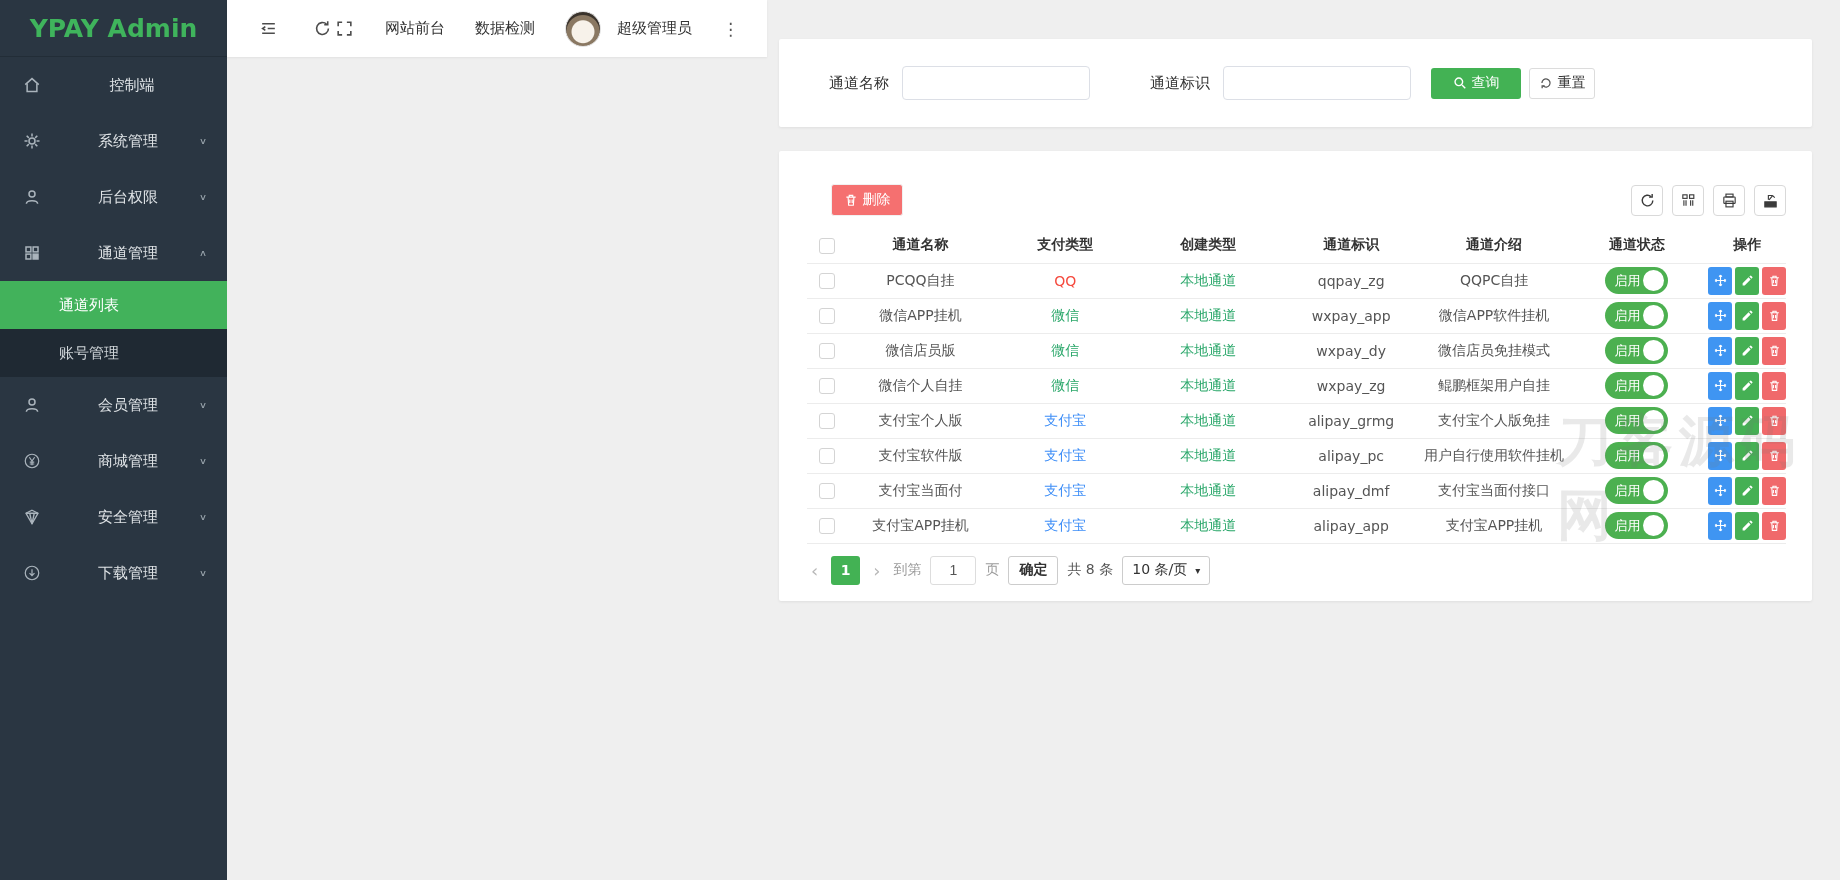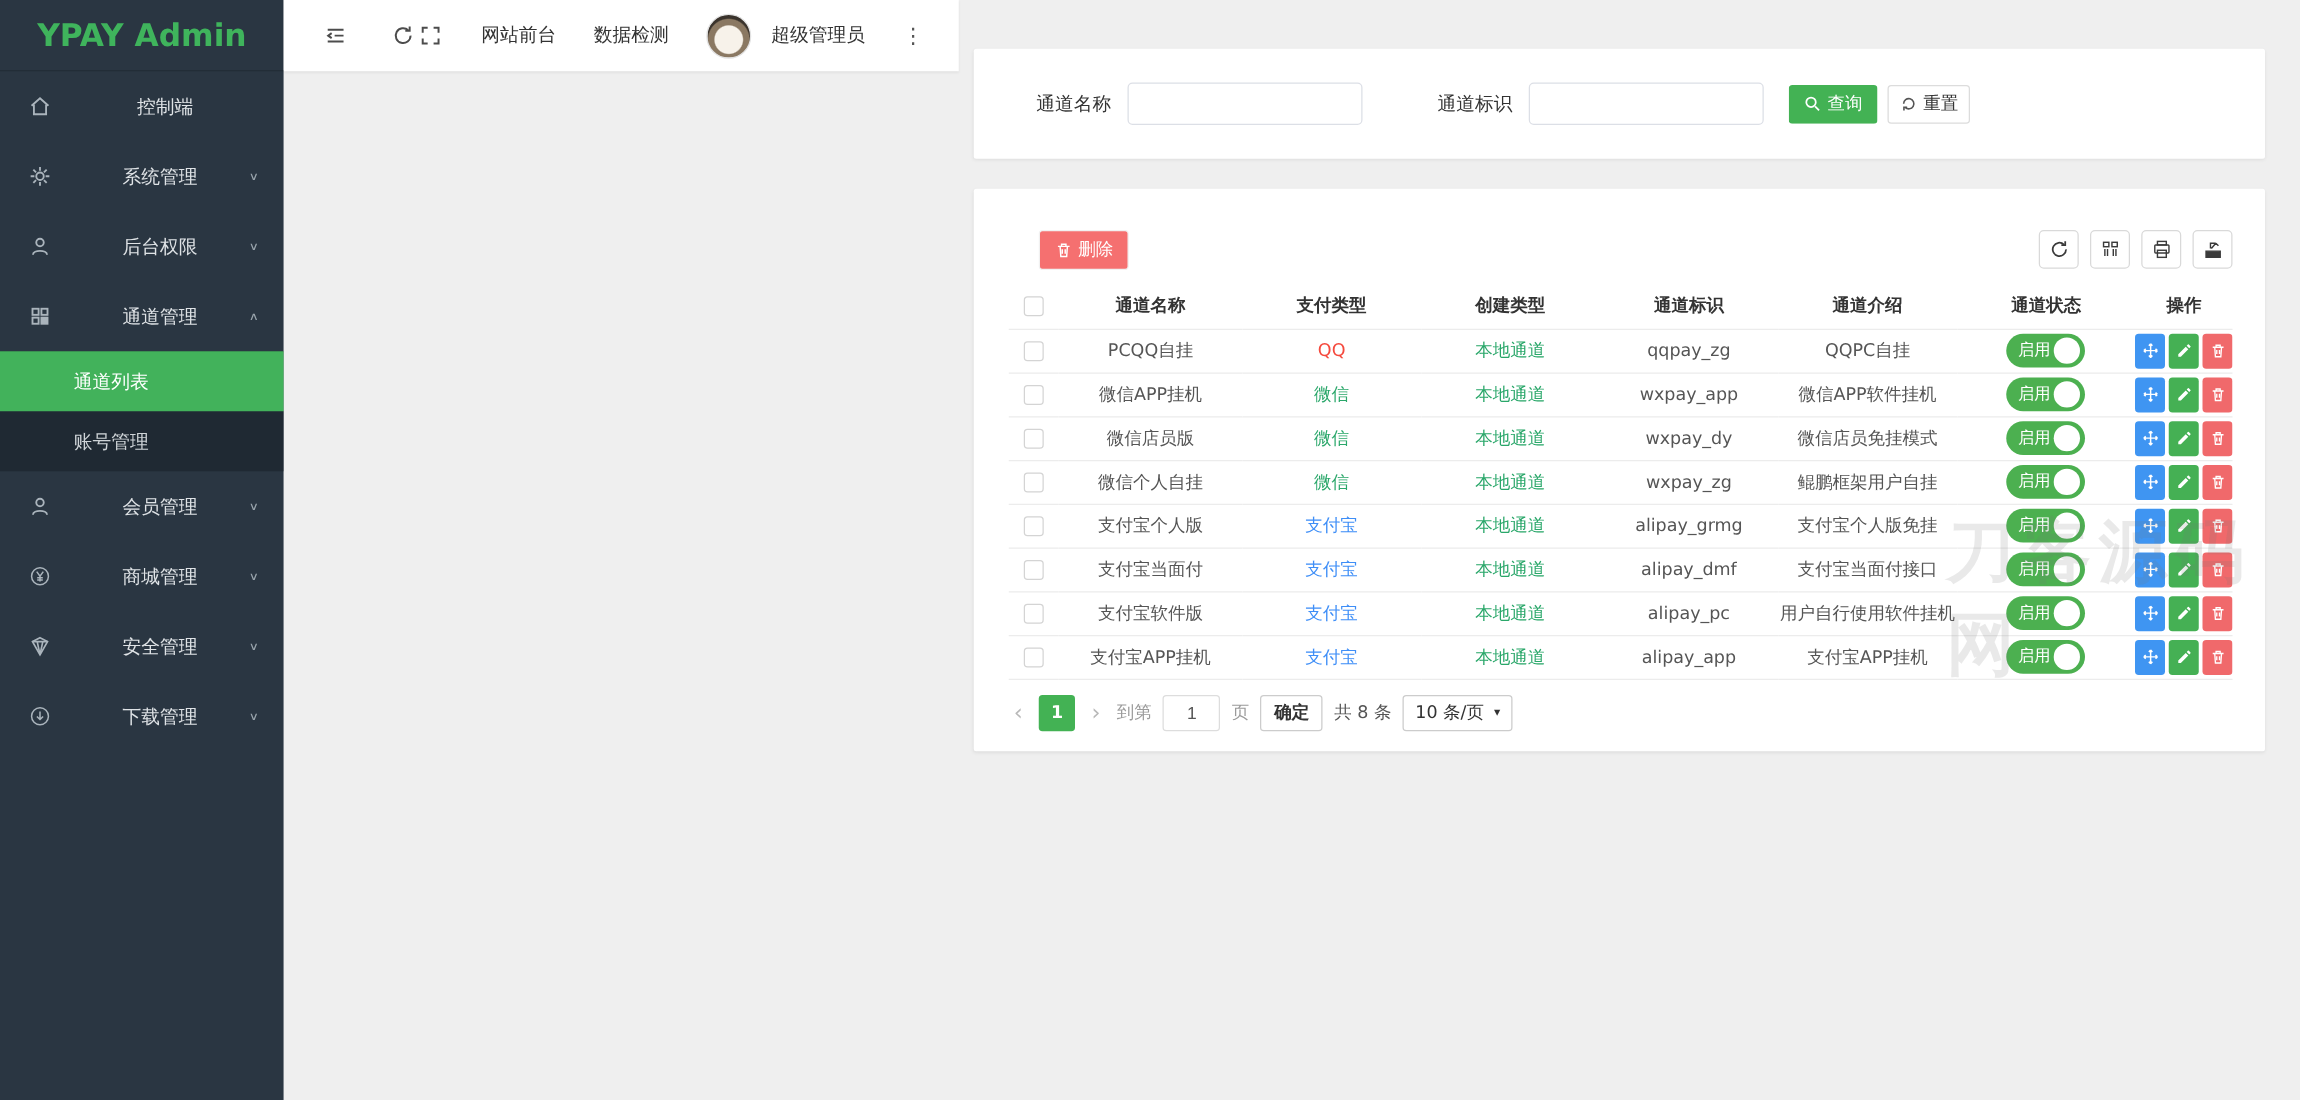--- a/index.html
+++ b/index.html
@@ -35,27 +35,27 @@
   .card { background:#fff; border-radius:2px; box-shadow:0 1px 3px rgba(0,0,0,.07);margin-top:24px; }
 
   
   .search-card { height:88px; display:flex; align-items:center; padding-left:50px; margin-bottom:18px; }
   .s-group { display:flex; align-items:center; }
   .s-label2 { font-size:15px; color:#333; margin-right:13px; }
   .s-input { width:188px; height:34px; border:1px solid #dcdfe6; border-radius:4px; outline:none; padding:0 10px; font-size:14px; background:#fff; }
   .gap1 { width:60px; }
   .btn { display:inline-flex; align-items:center; justify-content:center; gap:5px; height:31px; border-radius:3px; font-size:14px; cursor:pointer; border:1px solid transparent; }
   .btn svg { width:14px; height:14px; }
-  .btn-query { background:#43b254; color:#fff; width:71px; margin-left:20px; }
+  .btn-query { background:#43b254; color:#fff; width:90px; margin-left:20px; }
   .btn-reset { background:#fff; color:#333; border-color:#dcdcdc; width:66px; margin-left:8px; }
   .btn-reset svg { color:#555; }
 
   
   .table-card { padding:33px 26px 16px 28px; position:relative; min-height:450px; }
-  .t-toolbar { display:flex; align-items:flex-start; margin-bottom:12px;padding-left:24px; }
+  .t-toolbar { display:flex; align-items:flex-end; margin-bottom:12px;padding-left:24px; }
   .btn-del { background:#f57070; color:#fff; width:72px; height:32px; border:1px solid #f1f1f1; }
   .tool-icons { margin-left:auto; display:flex; gap:9px; }
   .ti-btn { width:32px; height:31px; border:1px solid #d9d9d9; border-radius:4px; background:#fff; display:inline-flex; align-items:center; justify-content:center; color:#3b3b3b; cursor:pointer; }
   .ti-btn svg { width:17px; height:17px; }
 
   table { width:100%; border-collapse:collapse; table-layout:fixed; }
   th, td { text-align:center; height:35px; border-bottom:1px solid #ececec; font-size:14px; overflow:hidden; white-space:nowrap; }
   th { font-weight:bold; color:#333; }
   td { color:#555; }
   .col-check { width:40px; }
@@ -472,59 +472,59 @@
           <svg viewBox="0 0 24 24" fill="none" stroke="currentColor" stroke-width="2">
                         <path d="M4 7h16M9 7V4h6v3M7 7l1 14h8l1-14M10 11v6M14 11v6"></path>
                       </svg>
         </button>
       </div>
     </td>
   </tr>
 
   <tr>
     <td class="col-check"><span class="cb"></span></td>
+    <td>支付宝软件版</td>
+    <td class="pt-blue">支付宝</td>
+    <td class="ct-green">本地通道</td>
+    <td>alipay_pc</td>
+    <td>用户自行使用软件挂机</td>
+    <td>
+      <span class="pill">
+        <span class="pill-txt">启用</span>
+        <span class="knob"></span>
+      </span>
+    </td>
+    <td>
+      <div class="ops">
+        <button class="op op-move">
+          <svg viewBox="0 0 24 24" fill="none" stroke="currentColor" stroke-width="2.2">
+                        <path d="M12 2v20M2 12h20M12 2L9.4 4.8M12 2l2.6 2.8M12 22l-2.6-2.8M12 22l2.6-2.8M2 12l2.8-2.6M2 12l2.8 2.6M22 12l-2.8-2.6M22 12l-2.8 2.6"></path>
+                      </svg>
+        </button>
+        <button class="op op-edit">
+          <svg viewBox="0 0 24 24" fill="currentColor">
+                        <path d="M3 17.2V21h3.8L17.8 10 14 6.2 3 17.2zM15.4 4.8l3.8 3.8 1.8-1.8a1 1 0 0 0 0-1.4l-2.4-2.4a1 1 0 0 0-1.4 0l-1.8 1.8z"></path>
+                      </svg>
+        </button>
+        <button class="op op-del">
+          <svg viewBox="0 0 24 24" fill="none" stroke="currentColor" stroke-width="2">
+                        <path d="M4 7h16M9 7V4h6v3M7 7l1 14h8l1-14M10 11v6M14 11v6"></path>
+                      </svg>
+        </button>
+      </div>
+    </td>
+  </tr>
+
+  <tr>
+    <td class="col-check"><span class="cb"></span></td>
     <td>支付宝当面付</td>
     <td class="pt-blue">支付宝</td>
     <td class="ct-green">本地通道</td>
     <td>alipay_dmf</td>
     <td>支付宝当面付接口</td>
-    <td>
-      <span class="pill">
-        <span class="pill-txt">启用</span>
-        <span class="knob"></span>
-      </span>
-    </td>
-    <td>
-      <div class="ops">
-        <button class="op op-move">
-          <svg viewBox="0 0 24 24" fill="none" stroke="currentColor" stroke-width="2.2">
-                        <path d="M12 2v20M2 12h20M12 2L9.4 4.8M12 2l2.6 2.8M12 22l-2.6-2.8M12 22l2.6-2.8M2 12l2.8-2.6M2 12l2.8 2.6M22 12l-2.8-2.6M22 12l-2.8 2.6"></path>
-                      </svg>
-        </button>
-        <button class="op op-edit">
-          <svg viewBox="0 0 24 24" fill="currentColor">
-                        <path d="M3 17.2V21h3.8L17.8 10 14 6.2 3 17.2zM15.4 4.8l3.8 3.8 1.8-1.8a1 1 0 0 0 0-1.4l-2.4-2.4a1 1 0 0 0-1.4 0l-1.8 1.8z"></path>
-                      </svg>
-        </button>
-        <button class="op op-del">
-          <svg viewBox="0 0 24 24" fill="none" stroke="currentColor" stroke-width="2">
-                        <path d="M4 7h16M9 7V4h6v3M7 7l1 14h8l1-14M10 11v6M14 11v6"></path>
-                      </svg>
-        </button>
-      </div>
-    </td>
-  </tr>
-
-  <tr>
-    <td class="col-check"><span class="cb"></span></td>
-    <td>支付宝软件版</td>
-    <td class="pt-blue">支付宝</td>
-    <td class="ct-green">本地通道</td>
-    <td>alipay_pc</td>
-    <td>用户自行使用软件挂机</td>
     <td>
       <span class="pill">
         <span class="pill-txt">启用</span>
         <span class="knob"></span>
       </span>
     </td>
     <td>
       <div class="ops">
         <button class="op op-move">
           <svg viewBox="0 0 24 24" fill="none" stroke="currentColor" stroke-width="2.2">

